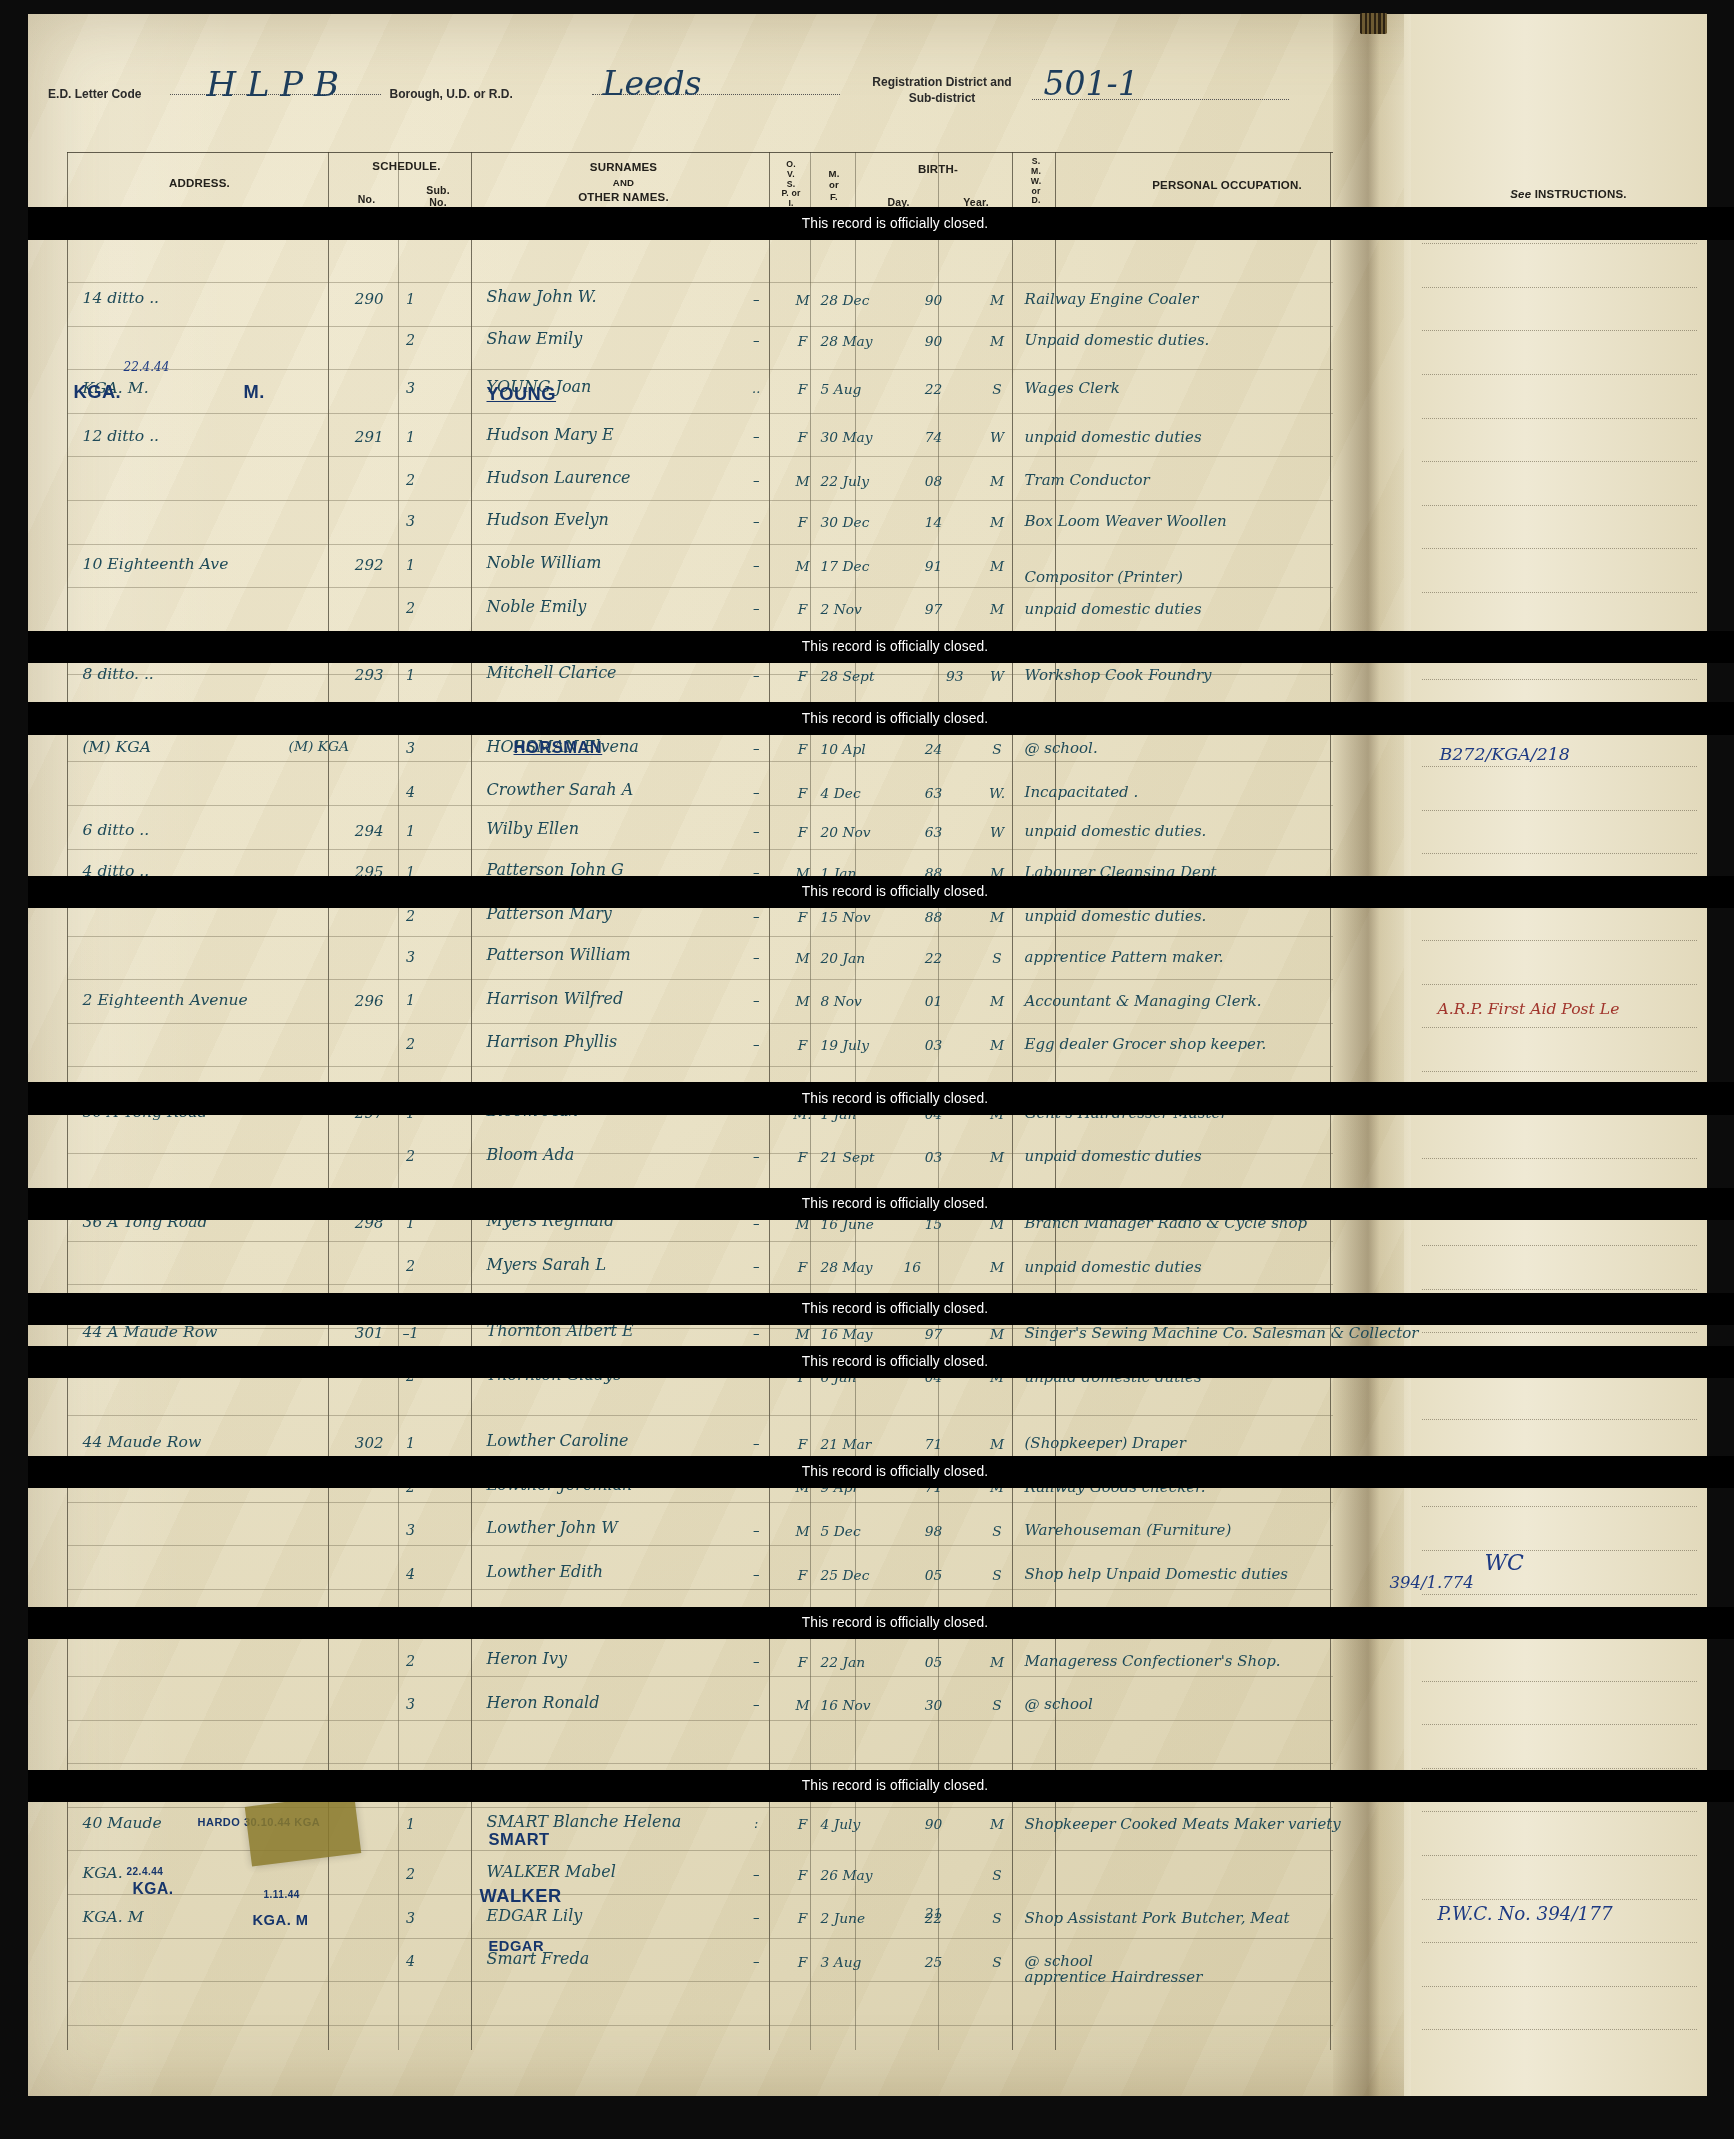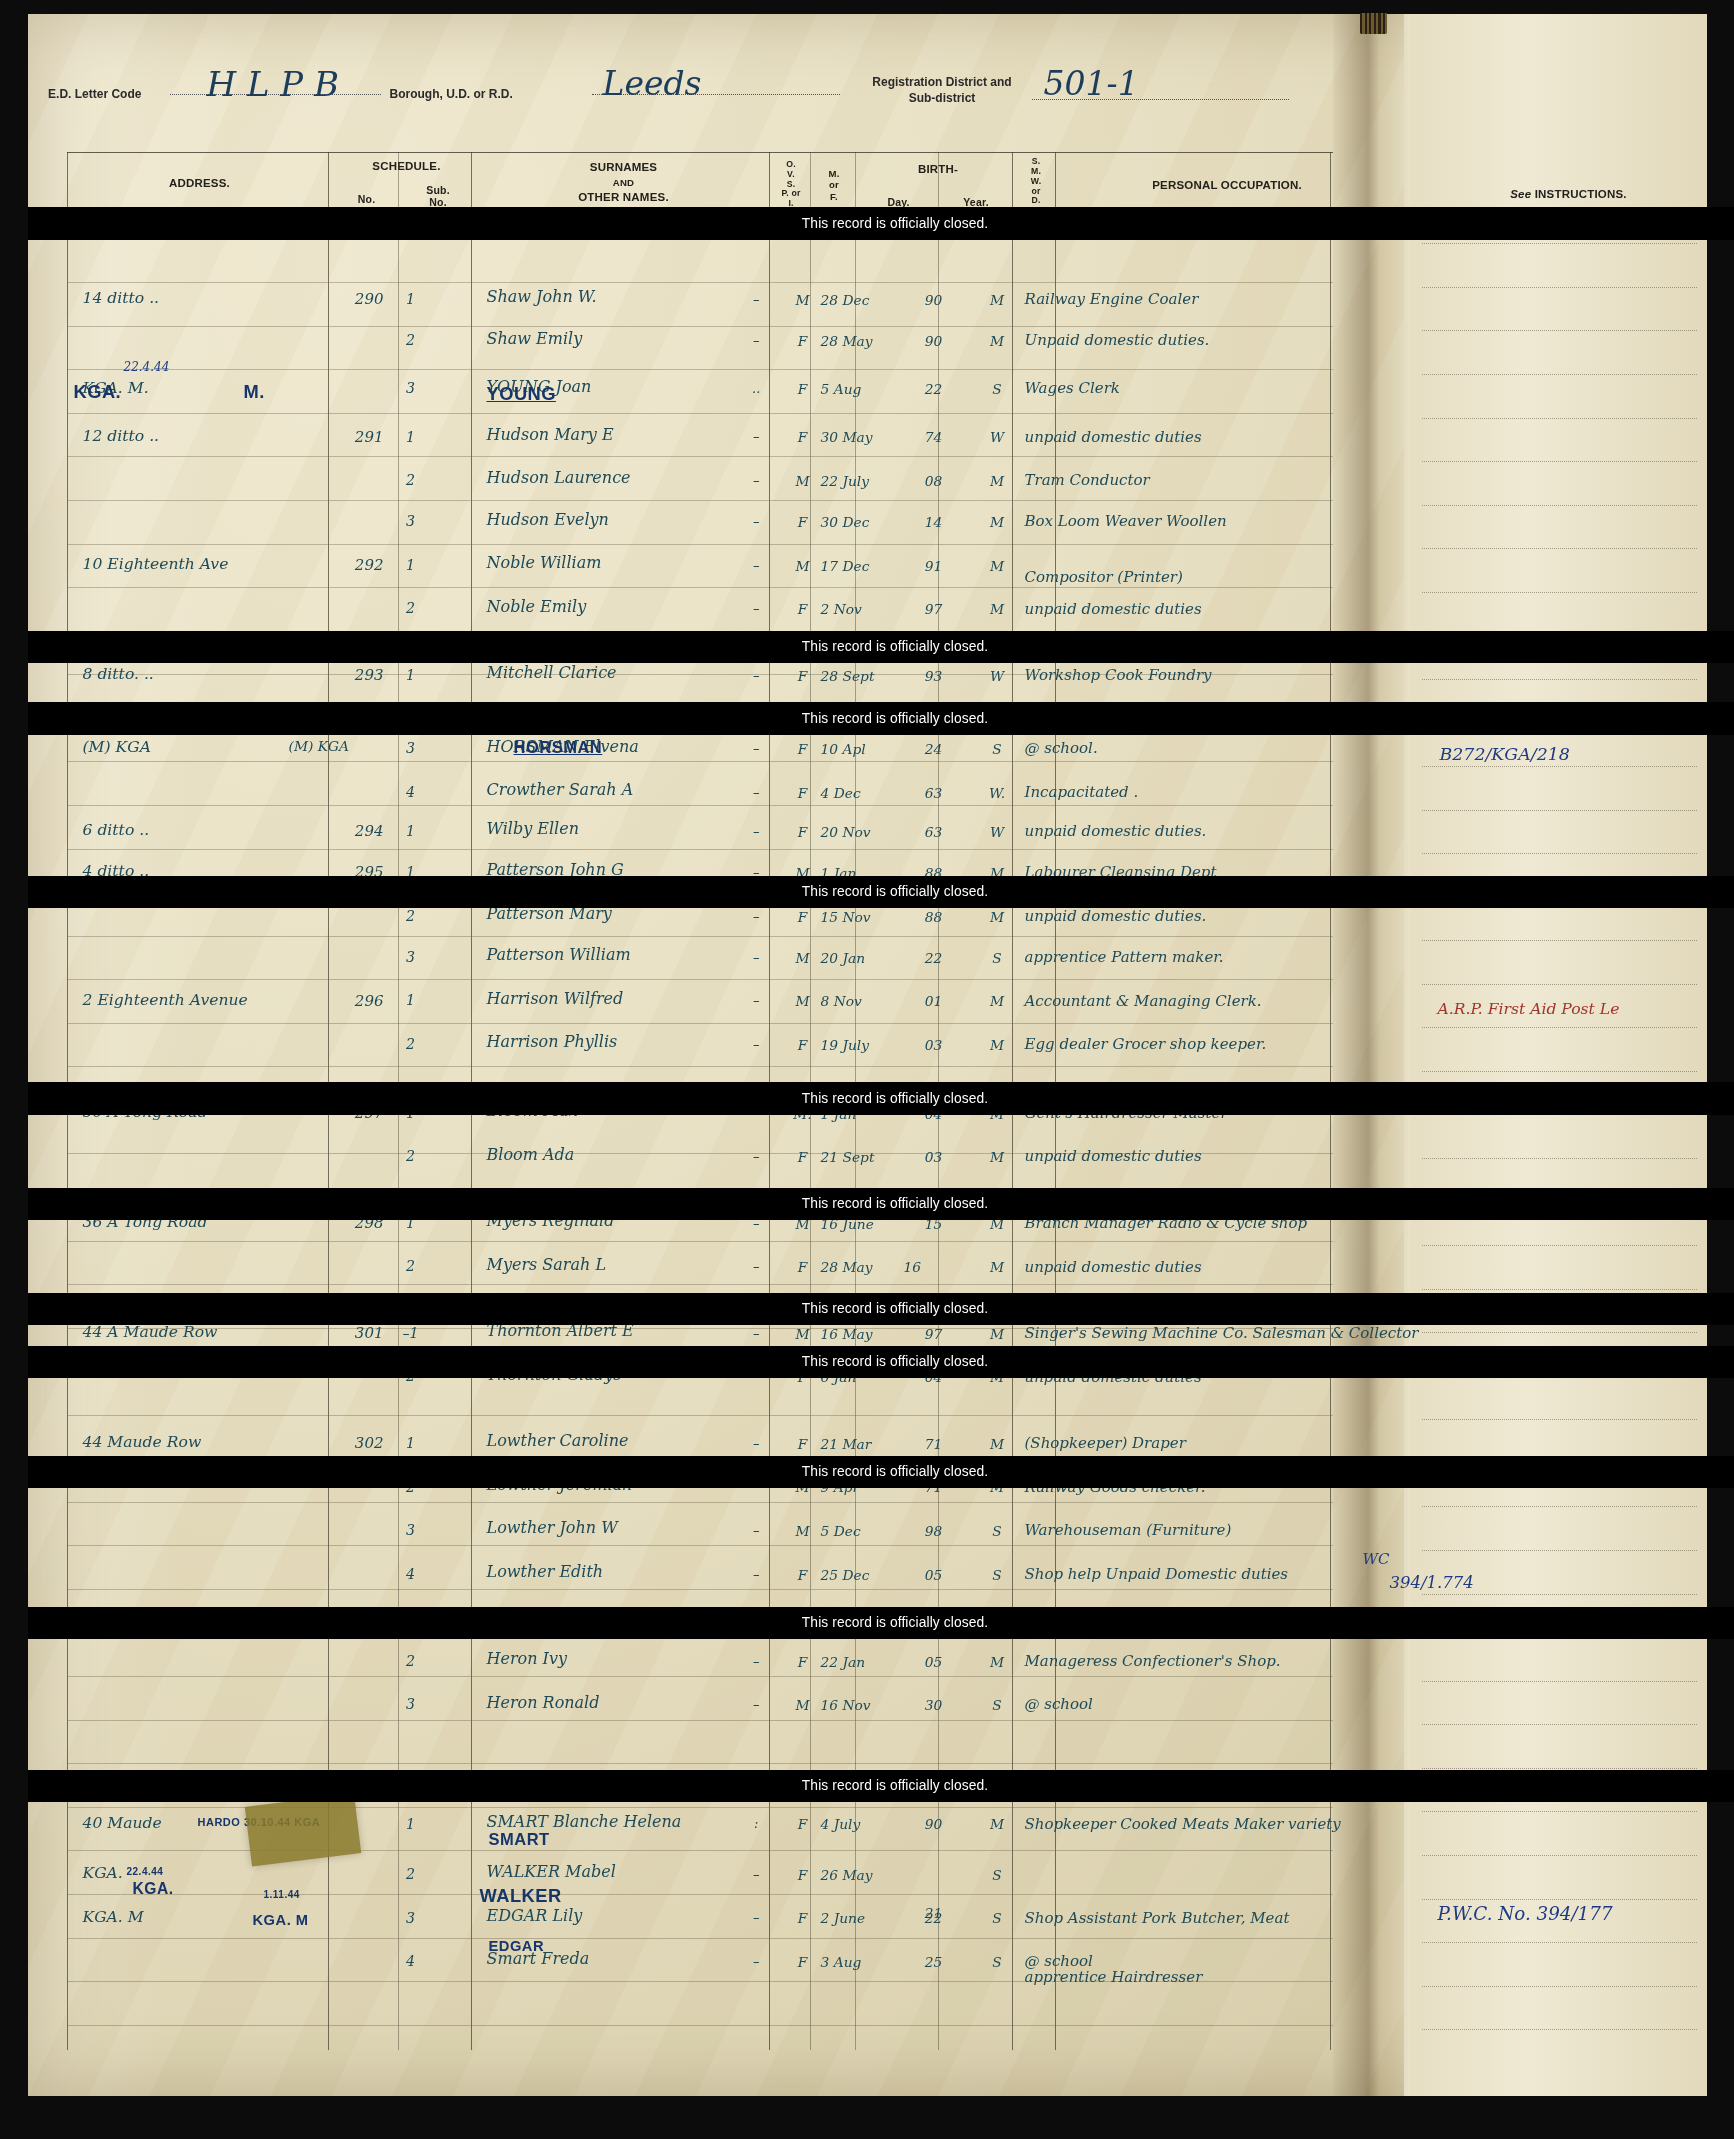--- a/index.html
+++ b/index.html
@@ -327,21 +327,21 @@
           <div class="cell c-occ" style="left: 997px; top: 586px;">unpaid domestic duties</div>
         </div>
         <div style="position: absolute; left: 0px; top: 0px;">
           <div class="cell c-addr" style="left: 55px; top: 651px;">8    ditto.    ..</div>
           <div class="cell c-sch" style="left: 287px; top: 652px; width: 69px; text-align: right;">293</div>
           <div class="cell c-sub" style="left: 367px; top: 653px; width: 32px; text-align: center;">1</div>
           <div class="cell c-name" style="left: 459px; top: 649px;">Mitchell Clarice</div>
           <div class="cell dash" style="left: 715px; top: 654px; width: 27.5px; text-align: center;">–</div>
           <div class="cell c-sex" style="left: 759px; top: 654px; width: 32px; text-align: center;">F</div>
           <div class="cell c-day" style="left: 793px; top: 654px;">28 Sept</div>
-          <div class="cell c-yr" style="left: 876px; top: 654px; width: 60px; text-align: center;">93</div>
+          <div class="cell c-yr" style="left: 876px; top: 654px; width: 60px; text-align: right;">93</div>
           <div class="cell c-cond" style="left: 951px; top: 654px; width: 37px; text-align: center;">W</div>
           <div class="cell c-occ" style="left: 997px; top: 652px;">Workshop Cook Foundry</div>
         </div>
         <div style="position: absolute; left: 0px; top: 0px;">
           <div class="cell c-addr" style="left: 55px; top: 724px;">(M) KGA</div>
           <div class="cell c-sub" style="left: 367px; top: 726px; width: 32px; text-align: center;">3</div>
           <div class="cell c-name" style="left: 459px; top: 723px;">HORSMAN  Elvena</div>
           <div class="cell dash" style="left: 715px; top: 727px; width: 27.5px; text-align: center;">–</div>
           <div class="cell c-sex" style="left: 759px; top: 727px; width: 32px; text-align: center;">F</div>
           <div class="cell c-day" style="left: 793px; top: 727px;">10 Apl</div>
@@ -636,21 +636,21 @@
     <div class="cell stamp" style="left:170px;top:1802px;font-size:11px;">HARDO 30.10.44  KGA</div>
     <div class="cell stamp" style="left:105px;top:1866px;font-size:15.6px;">KGA.</div>
     <div class="cell stamp" style="left:99px;top:1852px;font-size:10px;">22.4.44</div>
     <div class="cell stamp" style="left:225px;top:1898px;font-size:14.7px;">KGA. M</div>
     <div class="cell stamp" style="left:236px;top:1875px;font-size:10px;">1.11.44</div>
 
     <div class="tape"></div>
 
     <div class="cell blue" style="left:1412px;top:730px;font-size:17.4px;">B272/KGA/218</div>
     <div class="cell red" style="left:1410px;top:986px;font-size:15.6px;">A.R.P.   First Aid Post Le</div>
-    <div class="cell blue" style="left:1335px;top:1536px;font-size:15px;">WC</div>
+    <div class="cell blue" style="left:1457px;top:1536px;font-size:22px;">WC</div>
     <div class="cell blue" style="left:1362px;top:1559px;font-size:16.5px;">394/1.774</div>
     <div class="cell blue" style="left:1410px;top:1889px;font-size:18.3px;">P.W.C. No. 394/177</div>
 
     <div id="redactions">
         <div class="redact" style="left: 0px; top: 193px; width: 1735px; height: 33px;">This record is officially closed.</div>
         <div class="redact" style="left: 0px; top: 617px; width: 1735px; height: 32px;">This record is officially closed.</div>
         <div class="redact" style="left: 0px; top: 688px; width: 1735px; height: 33px;">This record is officially closed.</div>
         <div class="redact" style="left: 0px; top: 862px; width: 1735px; height: 32px;">This record is officially closed.</div>
         <div class="redact" style="left: 0px; top: 1068px; width: 1735px; height: 33px;">This record is officially closed.</div>
         <div class="redact" style="left: 0px; top: 1174px; width: 1735px; height: 32px;">This record is officially closed.</div>

